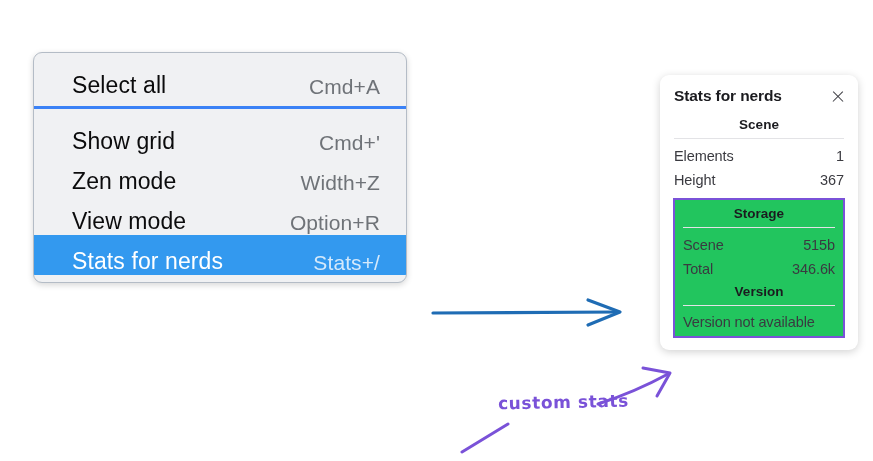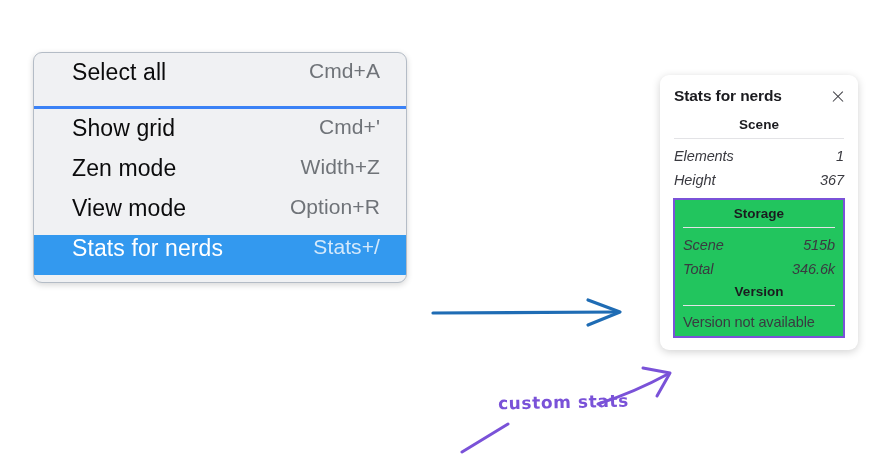--- a/index.html
+++ b/index.html
@@ -31,21 +31,21 @@
     overflow: hidden;
   }
   .menu-section {
     padding: 6px 0 7px 0;
   }
   .menu-section + .menu-section {
     border-top: 3px solid #3b82f6;
   }
   .menu-item {
     display: flex;
-    align-items: flex-start;
+    align-items: flex-end;
     justify-content: space-between;
     height: 40px;
     padding: 0 26px 0 38px;
     box-sizing: border-box;
     cursor: default;
   }
   .menu-item .label {
     font-size: 23px;
     color: #0b0b0c;
     letter-spacing: 0.1px;
@@ -127,21 +127,20 @@
     margin: 0 0 5px 0;
   }
   .stat-row {
     display: flex;
     align-items: flex-end;
     justify-content: space-between;
     font-size: 14.5px;
     color: #3a3a40;
     padding: 3px 0;
     line-height: 1.25;
-    font-style: italic;
   }
   .stat-row .k { letter-spacing: -0.1px; }
   .stat-row .v { letter-spacing: -0.1px; }
 
   
   #custom-stats-region {
     border: 2px solid #7a52d8;
     margin: 6px -1px 0 -1px;
     padding: 4px 8px 5px 8px;
     box-sizing: border-box;

